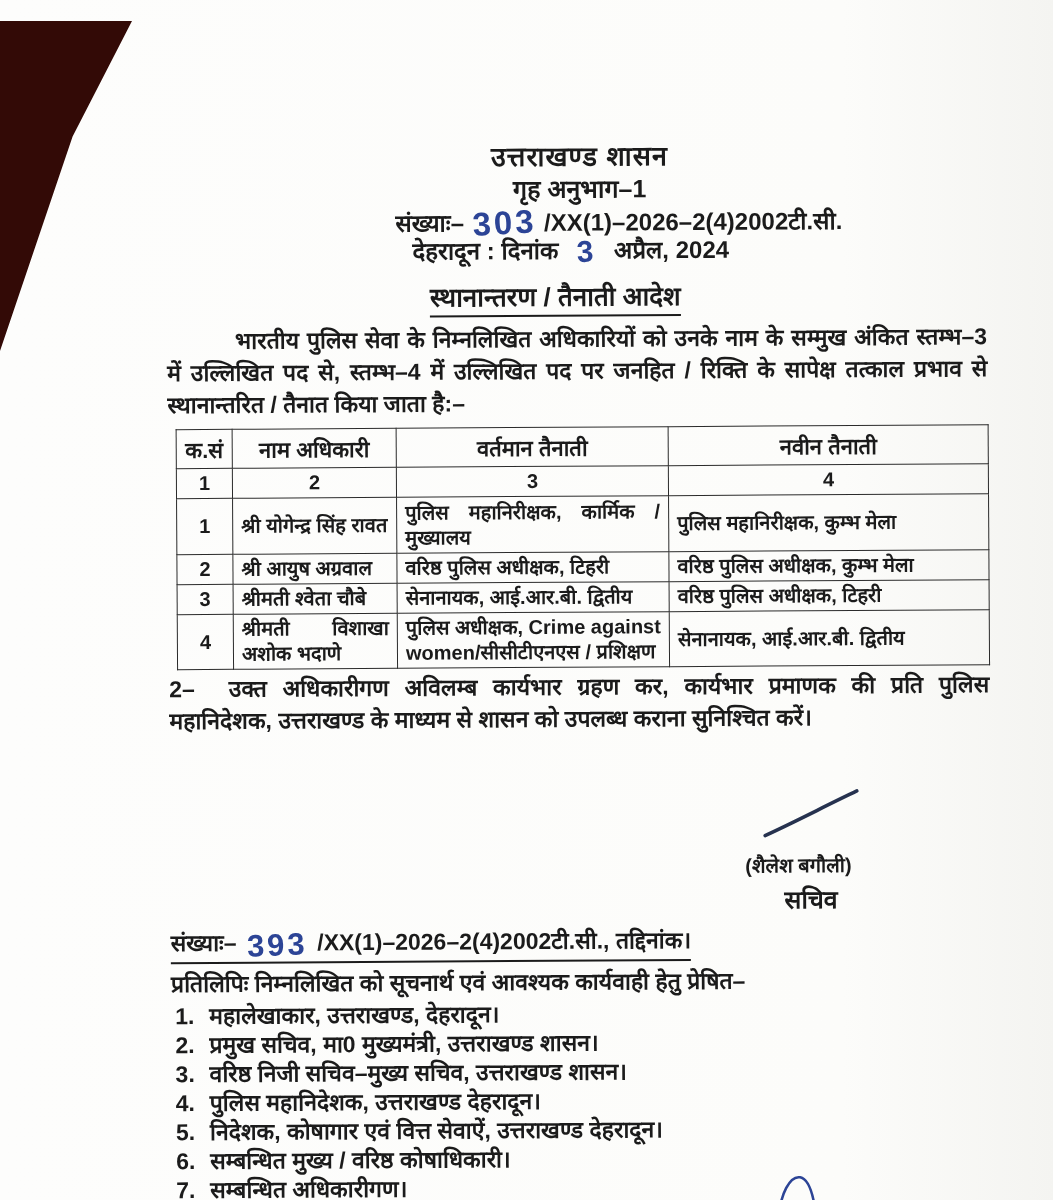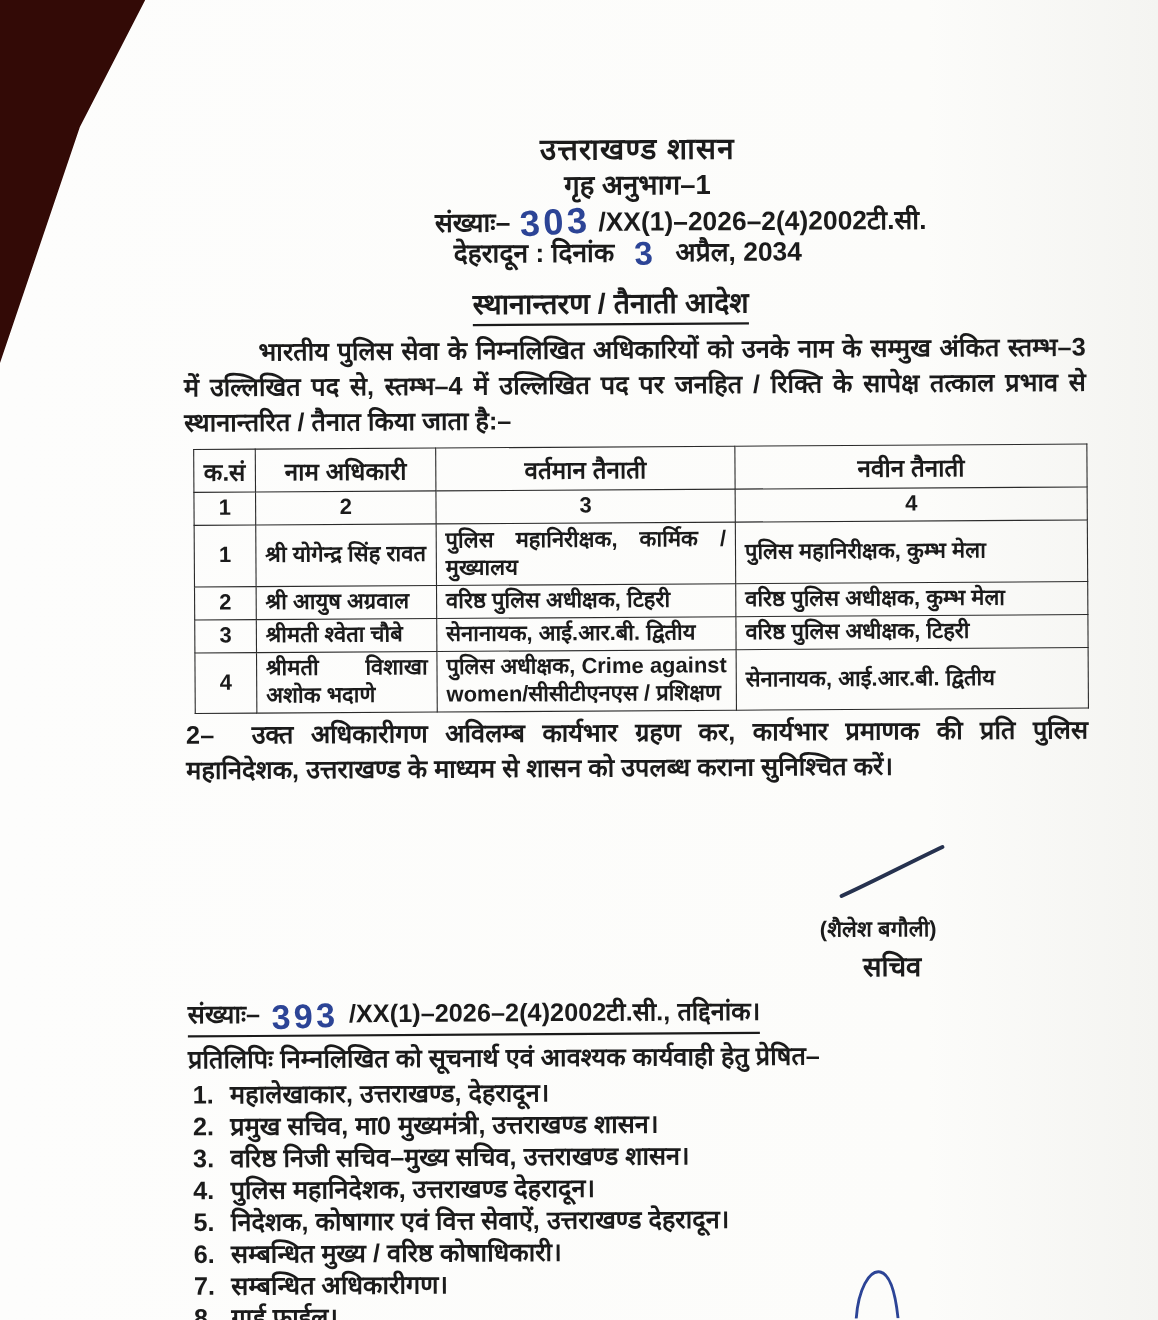--- a/index.html
+++ b/index.html
@@ -2,21 +2,21 @@
 <html><head>
 <meta charset="utf-8">
 <style>
   html,body{margin:0;padding:0;}
   body{
     width:1053px;height:1200px;position:relative;overflow:hidden;
     font-family:"Liberation Sans","DejaVu Sans",sans-serif;
     background:linear-gradient(90deg,#fdfdfc 0%,#fcfcfa 80%,#f4f4f1 100%);
     color:#1b1b1b;
   }
-  .page{position:absolute;inset:0;}
+  .page{position:absolute;inset:0;margin-top:21px;}
   .corner{
     position:absolute;left:0;top:0;width:132px;height:330px;
     background:#330a06;
     clip-path:polygon(0 0,100% 0,55% 35%,0 100%);
   }
   .content{position:absolute;inset:0;transform:rotate(-0.35deg);transform-origin:50% 40%;}
   .line{position:absolute;white-space:nowrap;font-weight:bold;}
   .org{left:0;right:0;top:116px;text-align:center;font-size:27px;letter-spacing:1px;
        padding-left:110px;}
   .sec{left:0;right:0;top:150px;text-align:center;font-size:25px;padding-left:110px;}
@@ -80,21 +80,21 @@
 
     <div class="line org">उत्तराखण्ड शासन</div>
 
     <div class="line sec">गृह अनुभाग–1</div>
 
     <div class="line numline">
       <span>संख्याः–</span><span class="hw">303</span><span>/XX(1)–2026–2(4)2002टी.सी.</span>
     </div>
 
     <div class="line placeline">
-      <span>देहरादून : दिनांक</span><span class="hw hw-date">3</span><span>अप्रैल, 2034</span>
+      <span>देहरादून : दिनांक</span><span class="hw hw-date">3</span><span>अप्रैल, 2024</span>
     </div>
 
     <div class="line doc-title">
       <span>स्थानान्तरण / तैनाती आदेश</span>
     </div>
 
     <p class="para para1">भारतीय पुलिस सेवा के निम्नलिखित अधिकारियों को उनके नाम के सम्मुख अंकित स्तम्भ–3 में उल्लिखित पद से, स्तम्भ–4 में उल्लिखित पद पर जनहित / रिक्ति के सापेक्ष तत्काल प्रभाव से स्थानान्तरित / तैनात किया जाता है:–</p>
 
     <table class="order">
       <colgroup>

